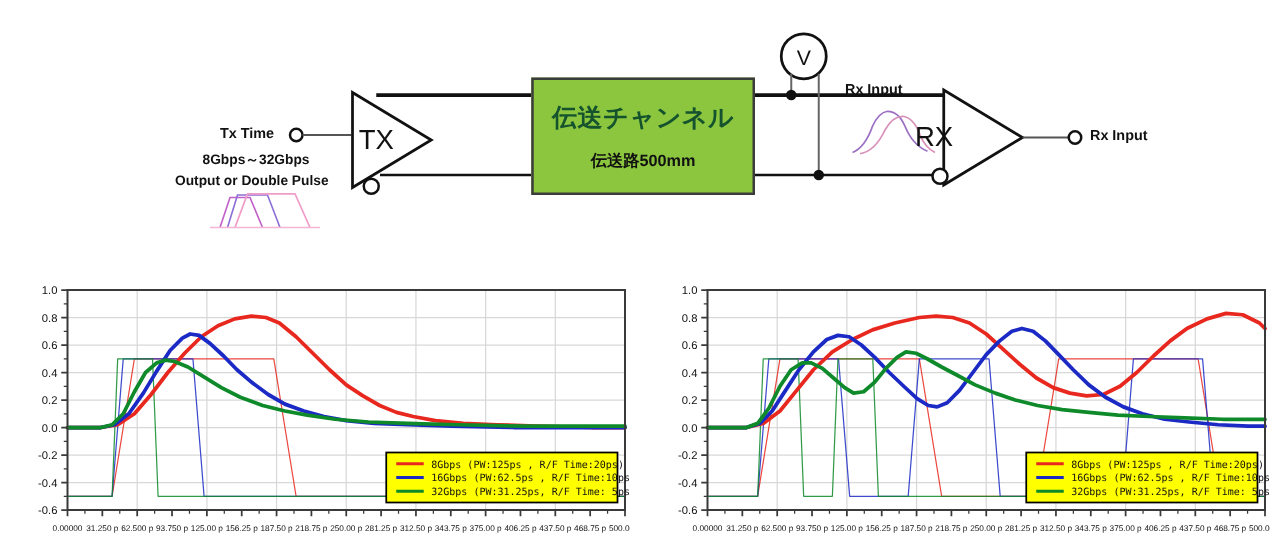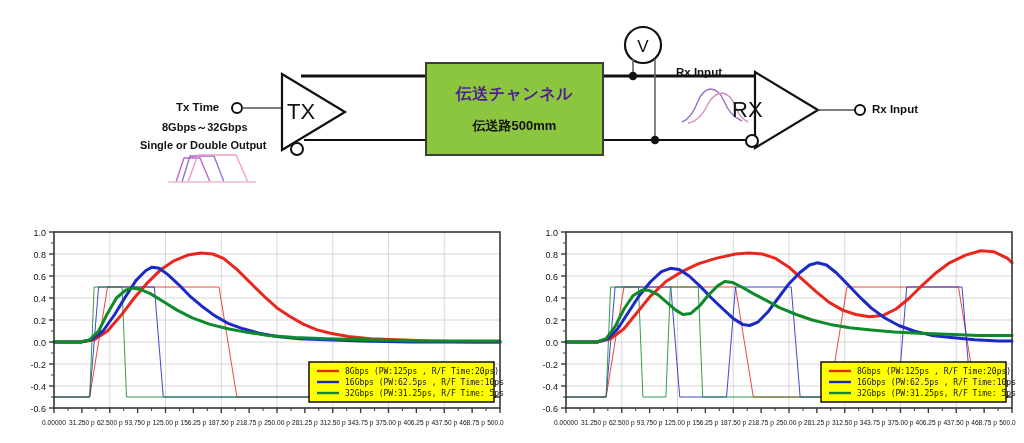--- a/index.html
+++ b/index.html
@@ -15,21 +15,21 @@
   .dlabel{position:absolute;font-size:11.5px;font-weight:700;color:#111;white-space:nowrap;}
   .dlabel.sm{font-weight:700;font-size:11px;text-align:center;}
   .ampletter{
     position:absolute;font-size:22px;font-weight:400;color:#111;
     font-family:"Liberation Sans","DejaVu Sans",sans-serif;
   }
   .chanbox{
     position:absolute;background:#8CC63E;border:2px solid #3c3c3c;
     display:flex;flex-direction:column;align-items:center;justify-content:center;
   }
-  .chanbox .t1{font-size:16px;font-weight:700;color:#4c1d95;letter-spacing:.5px;}
+  .chanbox .t1{font-size:20px;font-weight:700;color:#14532d;letter-spacing:.5px;}
   .chanbox .t2{font-size:13px;font-weight:700;color:#111;margin-top:12px;}
 
   
   .chart{position:absolute;top:218px;width:500px;height:235px;text-decoration:underline;}
   #chart-left{left:4px;}
   #chart-right{left:516px;}
   .chart svg{display:block;}
 </style>
 </head>
 <body>
@@ -79,21 +79,21 @@
 
     
     <div class="chanbox" style="left:425px;top:62px;width:175px;height:90px;">
       <div class="t1">伝送チャンネル</div>
       <div class="t2">伝送路500mm</div>
     </div>
 
     
     <div class="dlabel" style="left:176px;top:101px;">Tx Time</div>
     <div class="dlabel sm" style="left:162px;top:120px;">8Gbps～32Gbps</div>
-    <div class="dlabel sm" style="left:140px;top:139px;">Single or Double Output</div>
+    <div class="dlabel sm" style="left:140px;top:139px;">Output or Double Pulse</div>
     <div class="ampletter" style="left:287px;top:99px;">TX</div>
     <div class="ampletter" style="left:732px;top:97px;">RX</div>
     <div class="dlabel" style="left:676px;top:66px;">Rx Input</div>
     <div class="dlabel" style="left:872px;top:103px;">Rx Input</div>
   </div>
 
   <div class="chart" id="chart-left">
       <svg width="500" height="235" viewBox="0 0 500 235">
         <rect x="50" y="14" width="446" height="176" fill="#ffffff"></rect>
         <g>

